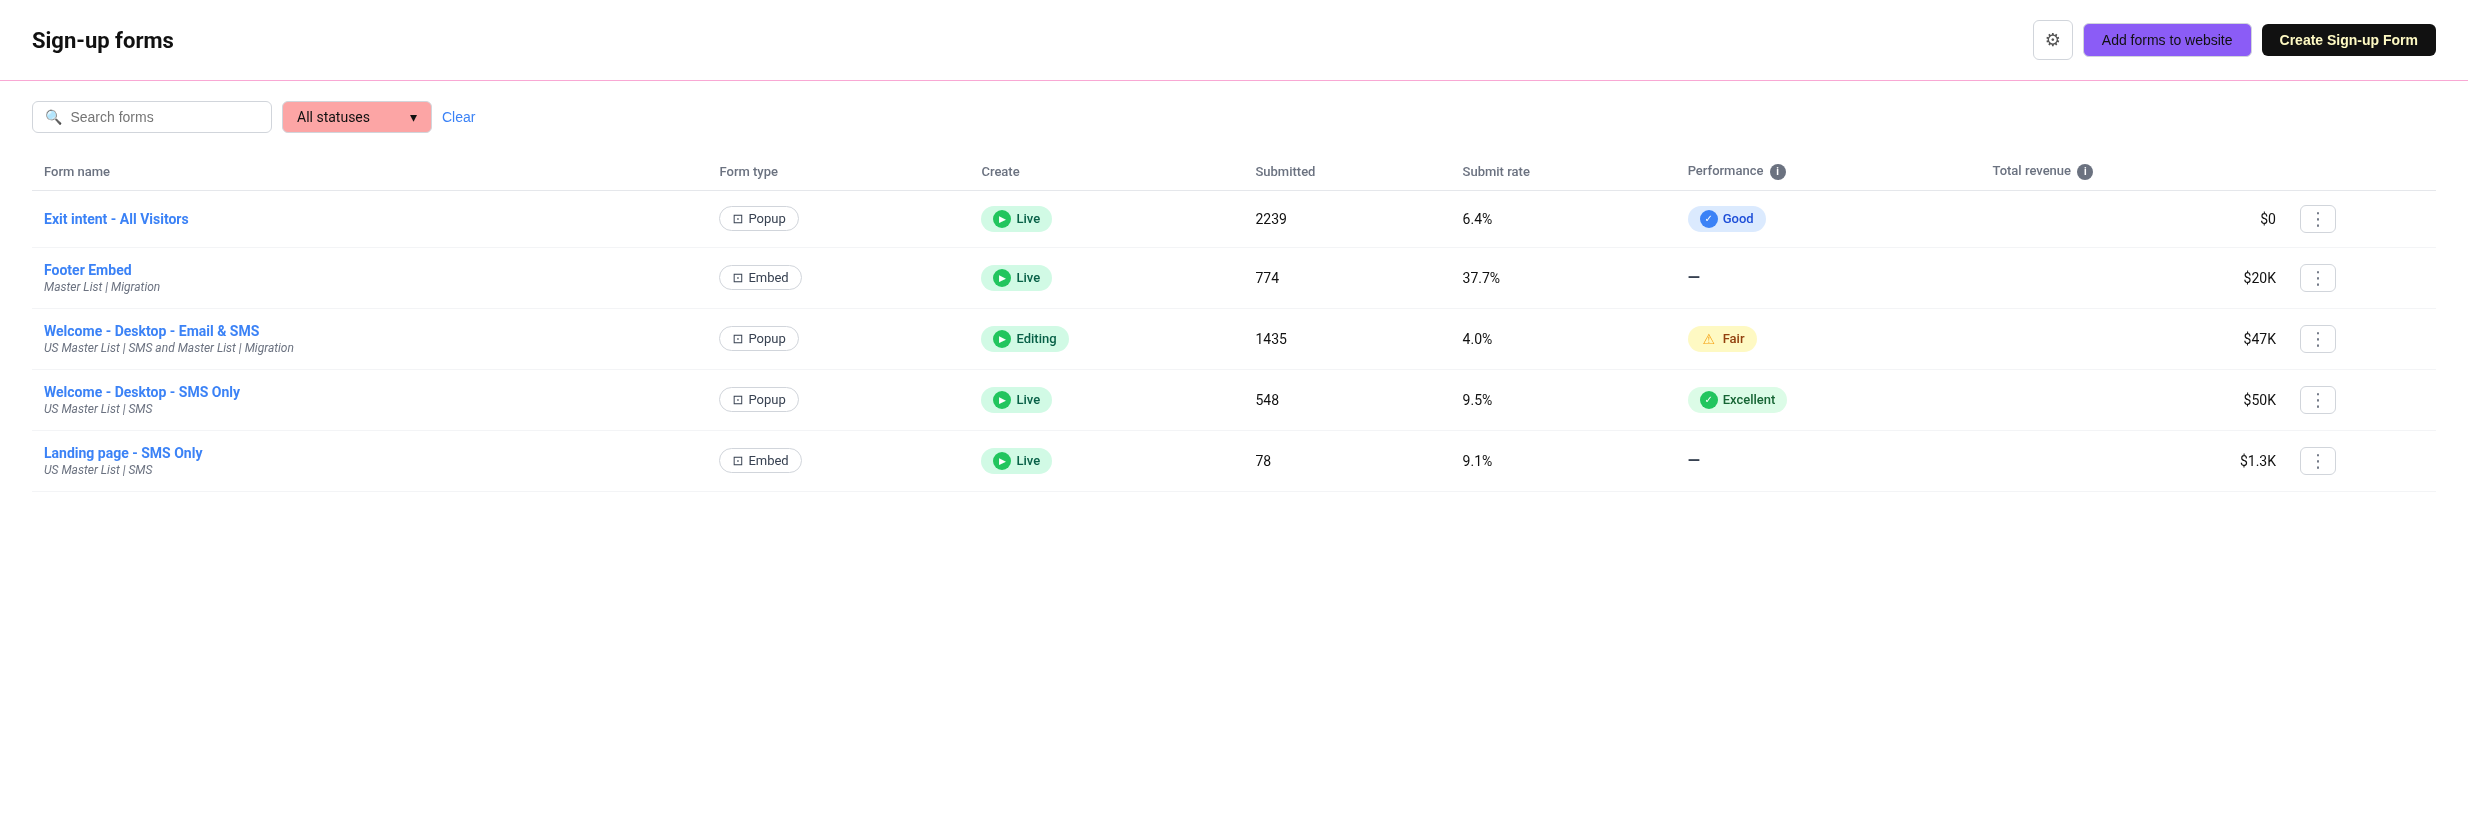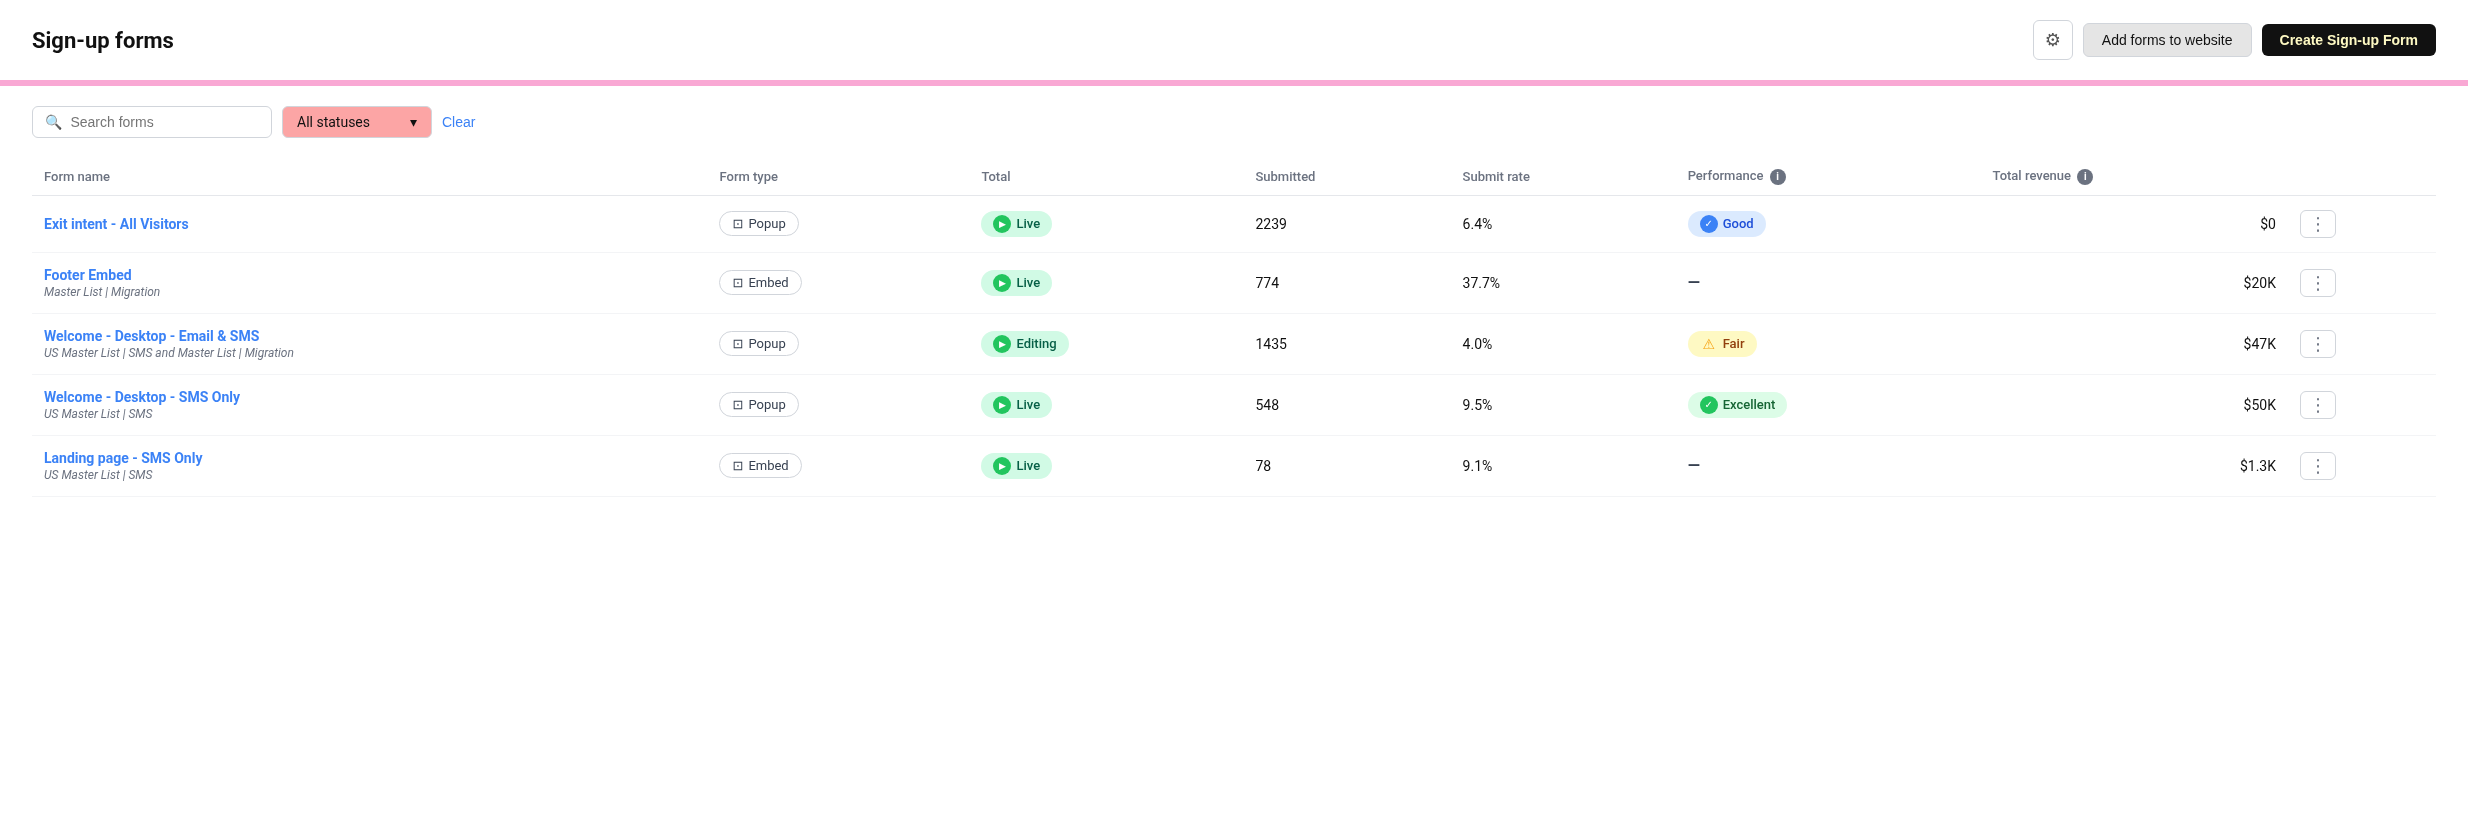--- a/index.html
+++ b/index.html
@@ -7,21 +7,21 @@
       font-family: -apple-system, BlinkMacSystemFont, 'Segoe UI', Roboto, sans-serif;
       background: #fff;
       color: #111;
       font-size: 14px;
     }
     .header {
       display: flex;
       align-items: center;
       justify-content: space-between;
       padding: 20px 32px;
-      border-bottom: 6px solid #f9a8d4;
+      border-bottom: 1px solid #f9a8d4;
     }
     .header-title {
       font-size: 22px;
       font-weight: 700;
       color: #111;
     }
     .header-actions {
       display: flex;
       align-items: center;
       gap: 10px;
@@ -36,21 +36,21 @@
       display: flex;
       align-items: center;
       justify-content: center;
       font-size: 18px;
       color: #555;
     }
     .btn-add-forms {
       padding: 8px 18px;
       border: 1px solid #d1d5db;
       border-radius: 6px;
-      background: #e5e5e5;
+      background: #8b5cf6;
       cursor: pointer;
       font-size: 14px;
       font-weight: 500;
       color: #111;
     }
     .btn-create {
       padding: 8px 18px;
       border: none;
       border-radius: 6px;
       background: #111;
@@ -298,21 +298,21 @@
   </div>
   <button class="clear-btn">Clear</button>
 </div>
 
 <div class="table-container">
   <table>
     <thead>
       <tr>
         <th>Form name</th>
         <th>Form type</th>
-        <th>Total</th>
+        <th>Create</th>
         <th>Submitted</th>
         <th>Submit rate</th>
         <th>
           Performance
           <span class="info-icon">i</span>
         </th>
         <th>
           Total revenue
           <span class="info-icon">i</span>
         </th>

